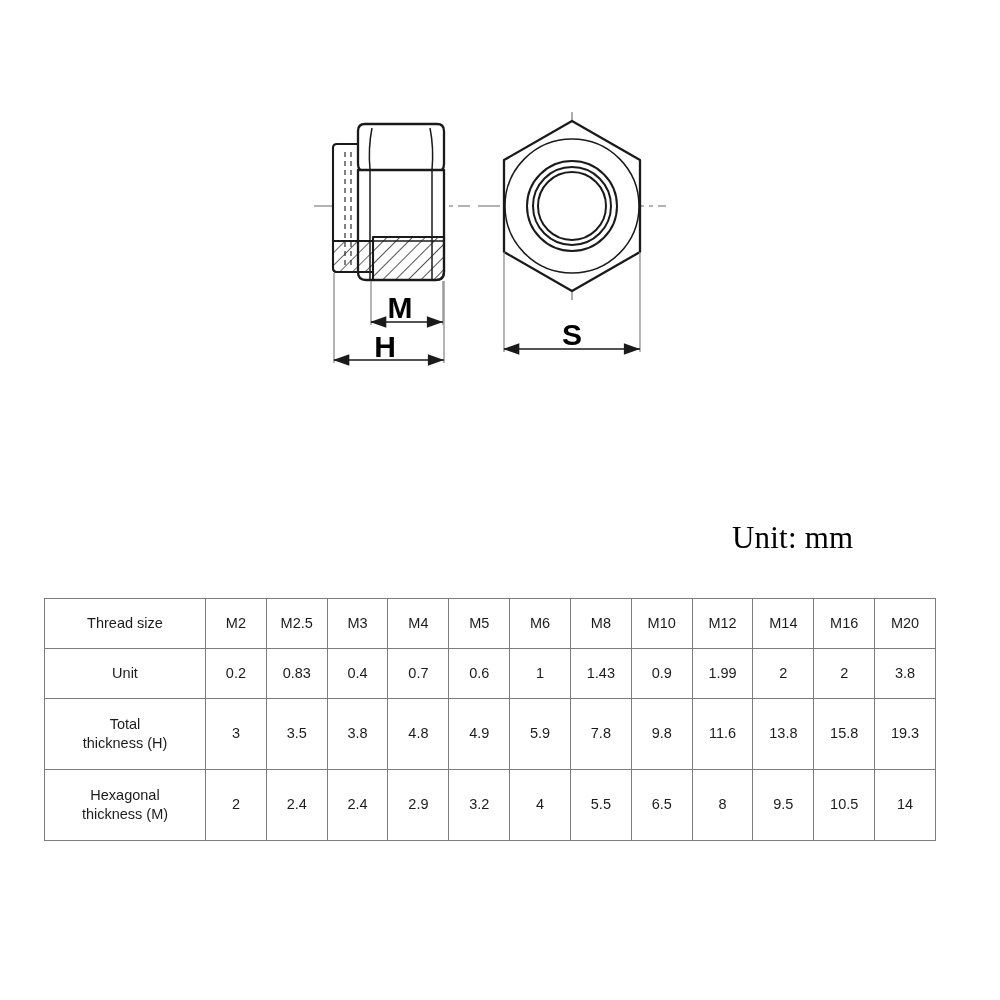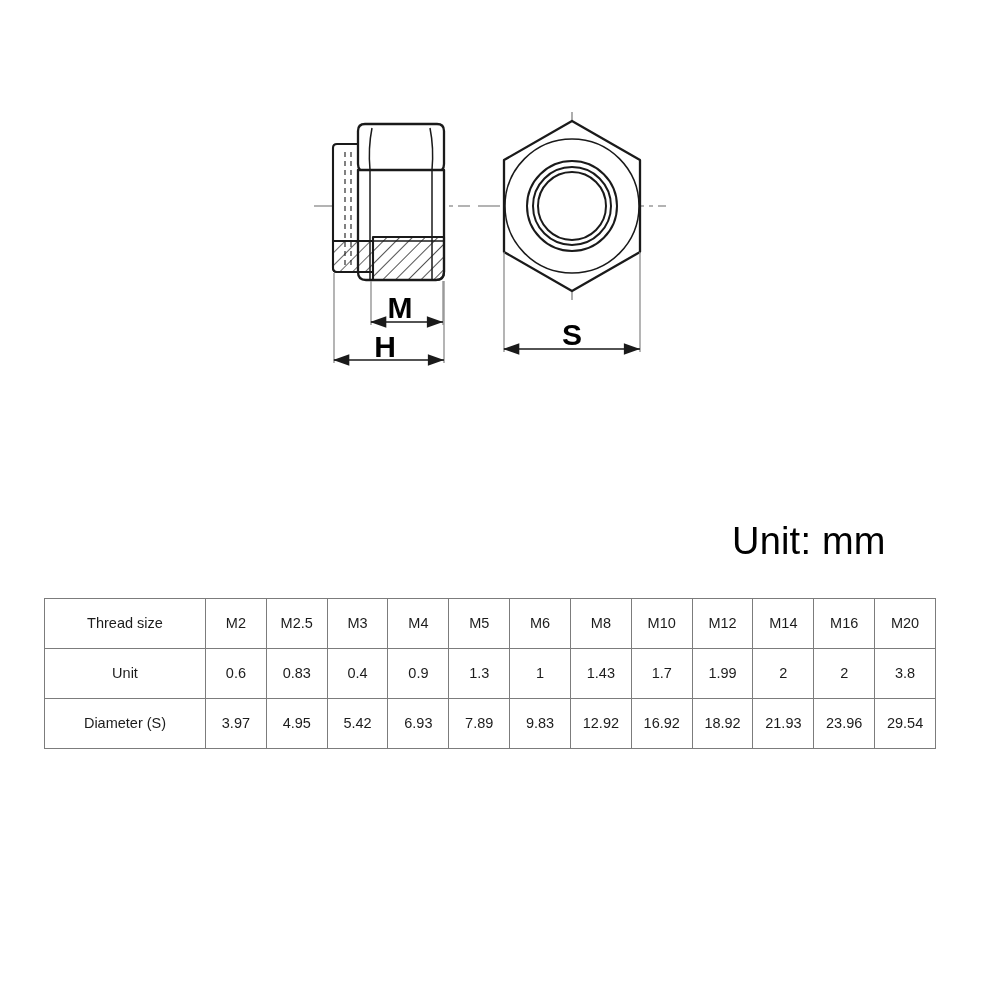--- a/index.html
+++ b/index.html
@@ -28,25 +28,26 @@
     position: absolute;
     left: 0;
     top: 0;
   }
 
   
   #unit-label {
     position: absolute;
     left: 732px;
     top: 520px;
-    font-size: 38px;
+    font-size: 31px;
     font-weight: 400;
     color: #000000;
     letter-spacing: 0.2px;
     white-space: nowrap;
+    font-family: Liberation Serif, serif;
   }
 
   
   #spec-table-wrap {
     position: absolute;
     left: 44px;
     top: 598px;
     width: 930px;
   }
   table.spec {
@@ -182,45 +183,64 @@
           <td>M10</td>
           <td>M12</td>
           <td>M14</td>
           <td>M16</td>
           <td>M20</td>
         </tr>
         <tr class="r-pitch">
           <td class="rowlabel">
             <span class="cellwrap">Unit</span>
           </td>
-          <td>0.6</td>
+          <td>0.2</td>
           <td>0.83</td>
           <td>0.4</td>
-          <td>0.9</td>
-          <td>1.3</td>
+          <td>0.7</td>
+          <td>0.6</td>
           <td>1</td>
           <td>1.43</td>
-          <td>1.7</td>
+          <td>0.9</td>
           <td>1.99</td>
           <td>2</td>
           <td>2</td>
           <td>3.8</td>
         </tr>
-        <tr class="r-diam">
-          <td class="rowlabel">
-            <span class="cellwrap">Diameter (S)</span>
-          </td>
-          <td>3.97</td>
-          <td>4.95</td>
-          <td>5.42</td>
-          <td>6.93</td>
-          <td>7.89</td>
-          <td>9.83</td>
-          <td>12.92</td>
-          <td>16.92</td>
-          <td>18.92</td>
-          <td>21.93</td>
-          <td>23.96</td>
-          <td>29.54</td>
+        <tr class="r-total">
+          <td class="rowlabel">
+            <span class="cellwrap">Total</span>
+            <span class="cellwrap">thickness (H)</span>
+          </td>
+          <td>3</td>
+          <td>3.5</td>
+          <td>3.8</td>
+          <td>4.8</td>
+          <td>4.9</td>
+          <td>5.9</td>
+          <td>7.8</td>
+          <td>9.8</td>
+          <td>11.6</td>
+          <td>13.8</td>
+          <td>15.8</td>
+          <td>19.3</td>
+        </tr>
+        <tr class="r-hex">
+          <td class="rowlabel">
+            <span class="cellwrap">Hexagonal</span>
+            <span class="cellwrap">thickness (M)</span>
+          </td>
+          <td>2</td>
+          <td>2.4</td>
+          <td>2.4</td>
+          <td>2.9</td>
+          <td>3.2</td>
+          <td>4</td>
+          <td>5.5</td>
+          <td>6.5</td>
+          <td>8</td>
+          <td>9.5</td>
+          <td>10.5</td>
+          <td>14</td>
         </tr>
       </tbody>
   </table>
 </div>
 
 </body></html>

